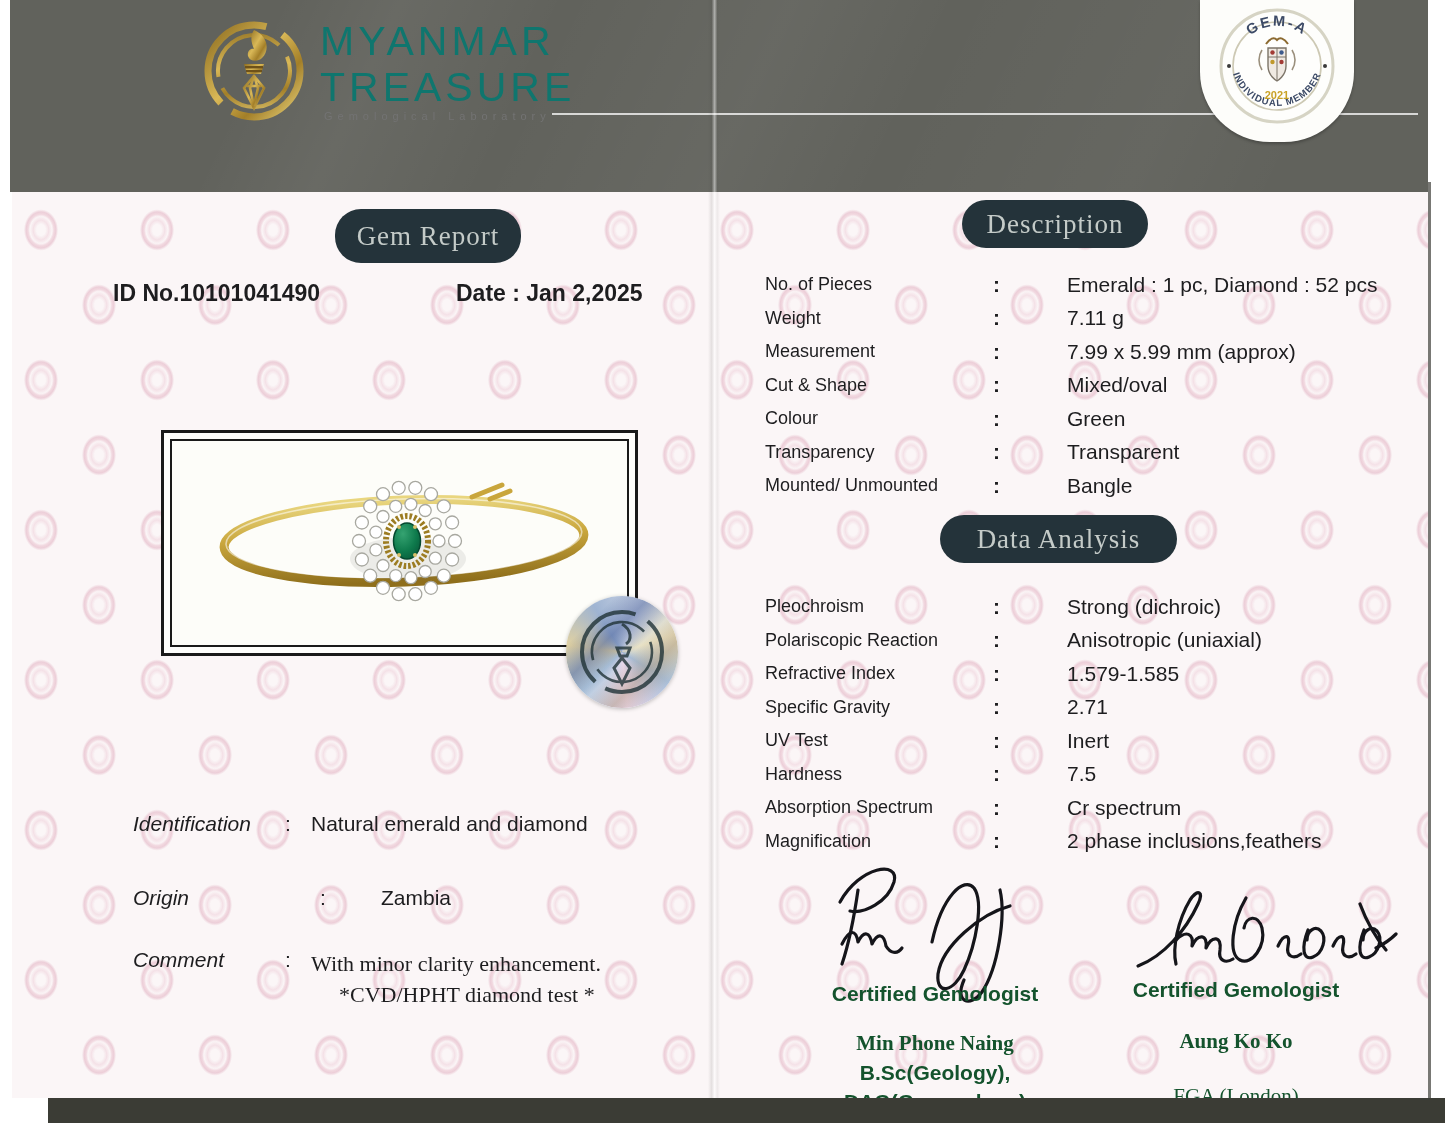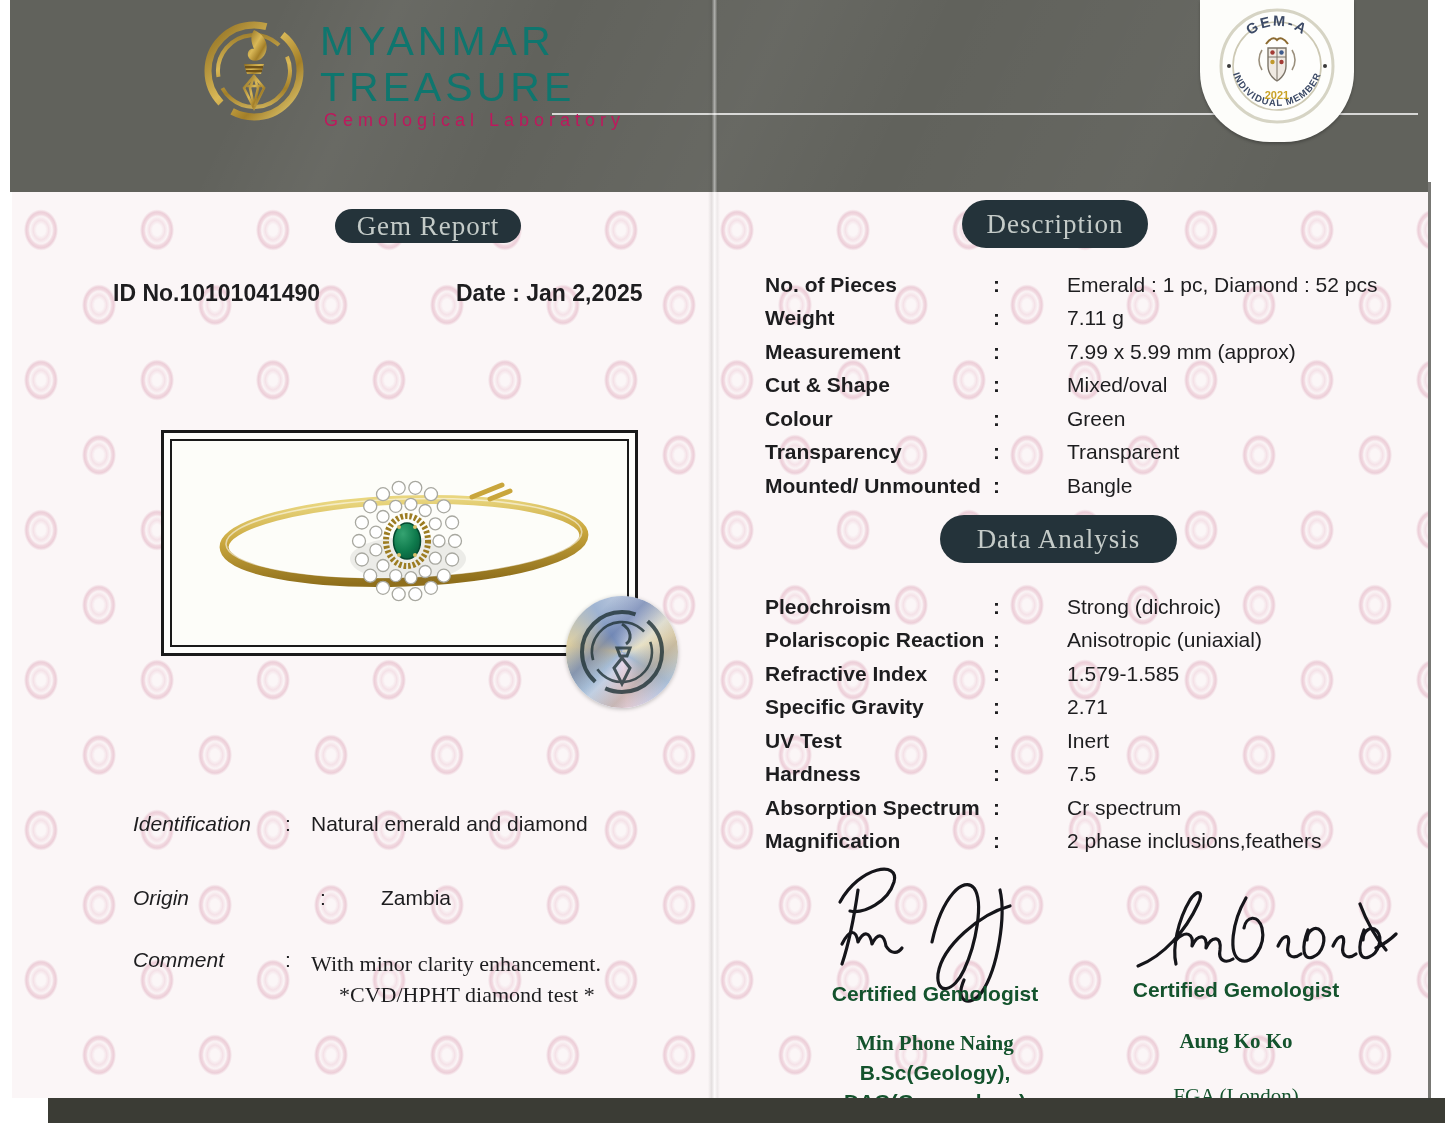--- a/index.html
+++ b/index.html
@@ -25,32 +25,32 @@
       radial-gradient(ellipse 19px 23px at 29px 38px, rgba(226,172,190,0) 58%, rgba(226,172,190,.40) 68%, rgba(219,160,180,.46) 78%, rgba(226,172,190,0) 90%),
       radial-gradient(ellipse 11px 14px at 29px 38px, rgba(226,172,190,0) 40%, rgba(226,172,190,.28) 70%, rgba(226,172,190,0) 100%),
       radial-gradient(ellipse 19px 23px at 87px 113px, rgba(226,172,190,0) 58%, rgba(226,172,190,.40) 68%, rgba(219,160,180,.46) 78%, rgba(226,172,190,0) 90%),
       radial-gradient(ellipse 11px 14px at 87px 113px, rgba(226,172,190,0) 40%, rgba(226,172,190,.28) 70%, rgba(226,172,190,0) 100%);
     background-size:116px 150px;}
 
   
   .logo{position:absolute;left:198px;top:14px;width:112px;height:114px;}
   .brand{position:absolute;left:320px;top:18px;line-height:46px;color:#0f766e;
          font-size:41px;letter-spacing:4px;font-weight:500;}
-  .brand-sub{position:absolute;left:324px;top:110px;color:#be185d;font-size:18px;letter-spacing:5px;font-weight:500;}
+  .brand-sub{position:absolute;left:324px;top:110px;color:#737373;font-size:11px;letter-spacing:5px;font-weight:500;}
 
   
   .badge-tab{position:absolute;left:1200px;top:0;width:154px;height:142px;background:#fdfdfa;
              border-radius:0 0 70px 70px;box-shadow:0 2px 3px rgba(0,0,0,.25);}
   .badge-tab svg{position:absolute;left:16px;top:4px;}
 
   
   .pill{position:absolute;height:48px;border-radius:26px;background:#24333a;
         display:flex;align-items:center;justify-content:center;
         font-family:"Liberation Serif",serif;font-size:27px;color:#c4cbc8;letter-spacing:1px;}
-  .pill-report{left:335px;top:209px;width:186px;height:34px;}
+  .pill-report{left:335px;top:209px;width:186px;height:54px;}
   .pill-desc{left:962px;top:200px;width:186px;}
   .pill-data{left:940px;top:515px;width:237px;}
 
   
   .id-no{position:absolute;left:113px;top:280px;font-size:23px;font-weight:700;}
   .date{position:absolute;left:456px;top:280px;font-size:23px;font-weight:700;}
 
   
   .photo-frame{position:absolute;left:161px;top:430px;width:477px;height:226px;
                border:3px solid #1a1a1a;background:#fefefc;box-sizing:border-box;padding:6px;}
@@ -60,21 +60,21 @@
   .holo{position:absolute;left:566px;top:596px;width:112px;height:112px;border-radius:50%;
         background:conic-gradient(from 20deg,#cdd6e6,#e9e2c6,#a9bfd9,#ead9ec,#b7cde0,#e0d1a2,#9fb4d2,#cdd6e6);
         box-shadow:0 1px 4px rgba(0,0,0,.25);overflow:hidden;}
   .holo::before{content:"";position:absolute;inset:0;border-radius:50%;
         background:linear-gradient(135deg,transparent 22%,rgba(55,80,145,.45) 38%,transparent 55%,rgba(150,110,60,.30) 70%,transparent 85%);}
   .holo svg{position:absolute;left:6px;top:6px;}
 
   
   .kv{position:absolute;display:block;}
   .kv-row{display:grid;grid-template-columns:228px 74px 1fr;height:33.5px;align-items:center;}
-  .kv-row .lab{font-size:21px;font-weight:700;}
+  .kv-row .lab{font-size:18px;font-weight:400;}
   .kv-row .col{font-size:21px;font-weight:700;}
   .kv-row .val{font-size:21px;font-weight:500;}
   .kv-desc{left:765px;top:268px;width:648px;}
   .kv-data{left:765px;top:590px;width:648px;}
 
   .info{position:absolute;left:133px;width:540px;display:grid;grid-template-columns:152px 26px 1fr;font-size:21px;}
   .info .lab{font-weight:500;font-style:italic;}
   .info .val-b{font-weight:400;}
   .info-ident{top:812px;}
   .info-origin{top:886px;gap:35px;}

